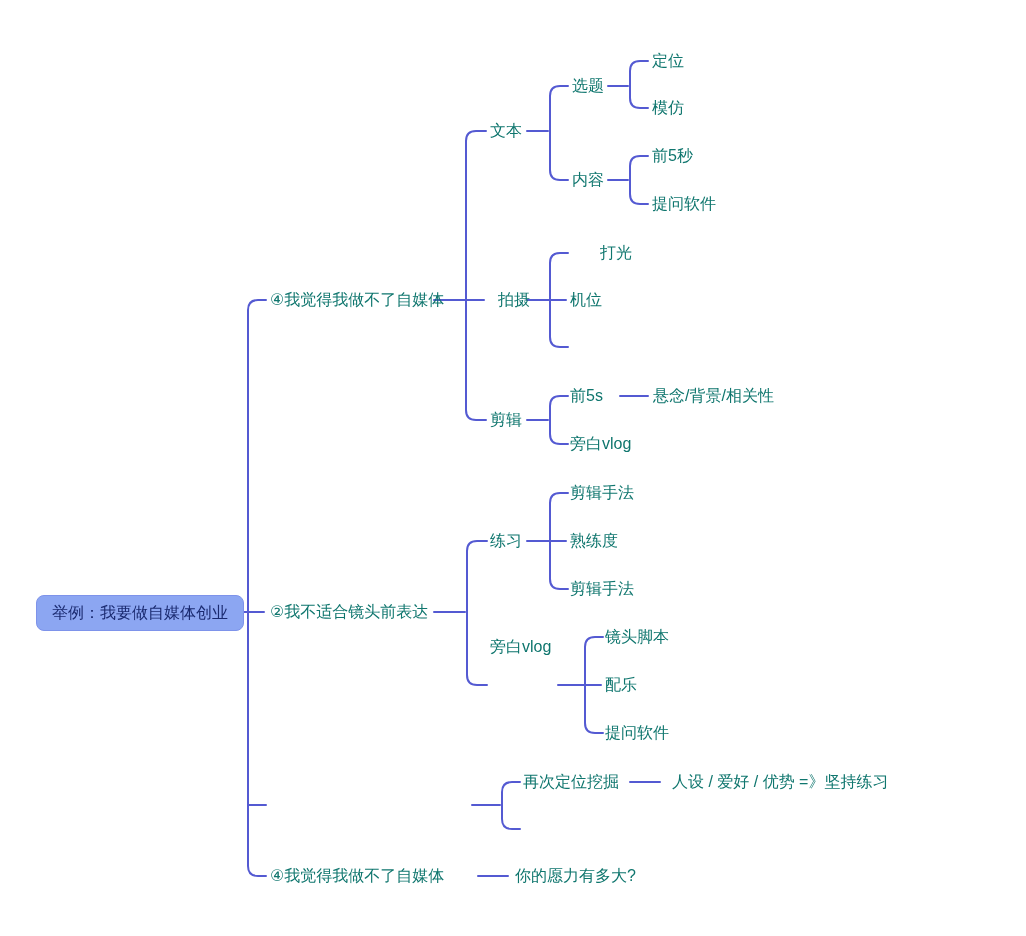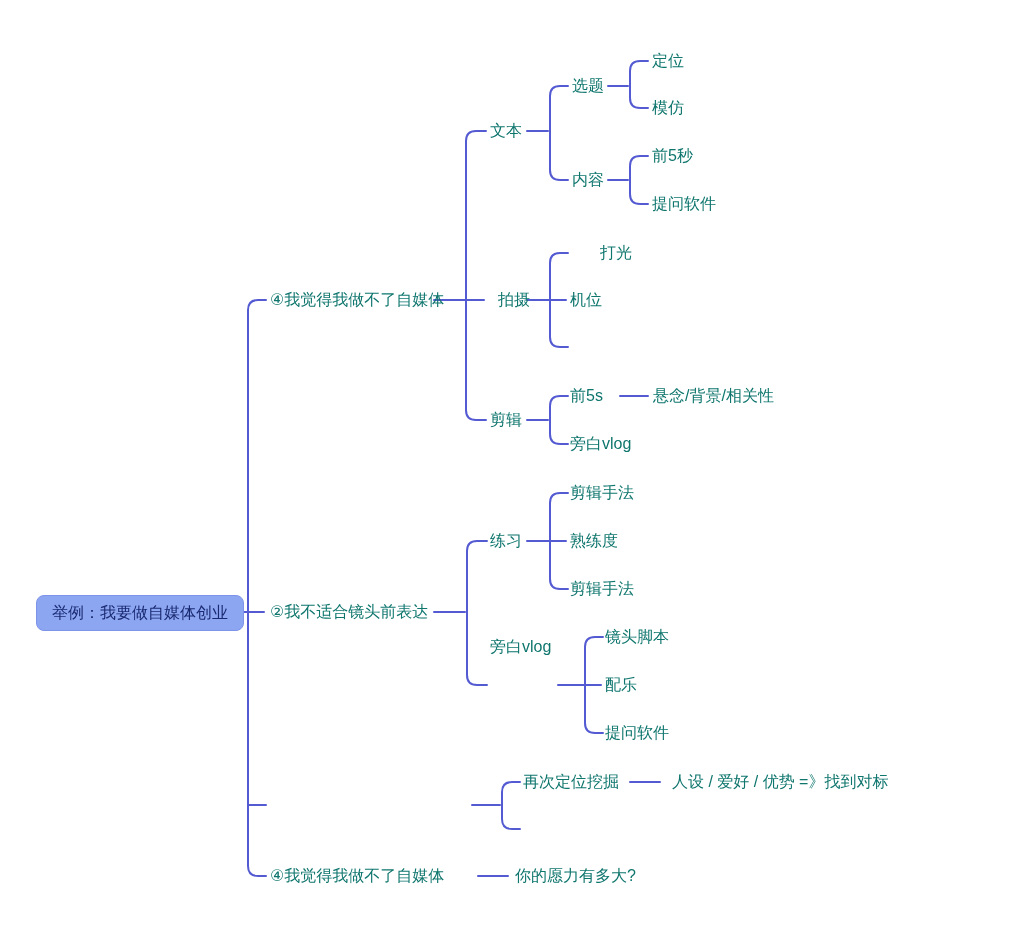--- a/index.html
+++ b/index.html
@@ -115,18 +115,18 @@
   <div class="node" style="left:490px; top:541px">练习</div>
   <div class="node" style="left:570px; top:493px">剪辑手法</div>
   <div class="node" style="left:570px; top:541px">熟练度</div>
   <div class="node" style="left:570px; top:589px">剪辑手法</div>
   <div class="node" style="left:490px; top:647px">旁白vlog</div>
   <div class="node" style="left:605px; top:637px">镜头脚本</div>
   <div class="node" style="left:605px; top:685px">配乐</div>
   <div class="node" style="left:605px; top:733px">提问软件</div>
 
   <div class="node" style="left:523px; top:782px">再次定位挖掘</div>
-  <div class="node" style="left:672px; top:782px">人设 / 爱好 / 优势 =》找到对标</div>
+  <div class="node" style="left:672px; top:782px">人设 / 爱好 / 优势 =》坚持练习</div>
 
   <div class="node" style="left:270px; top:876px">④我觉得我做不了自媒体</div>
   <div class="node" style="left:515px; top:876px">你的愿力有多大?</div>
 
 </div>
 
 </body></html>

